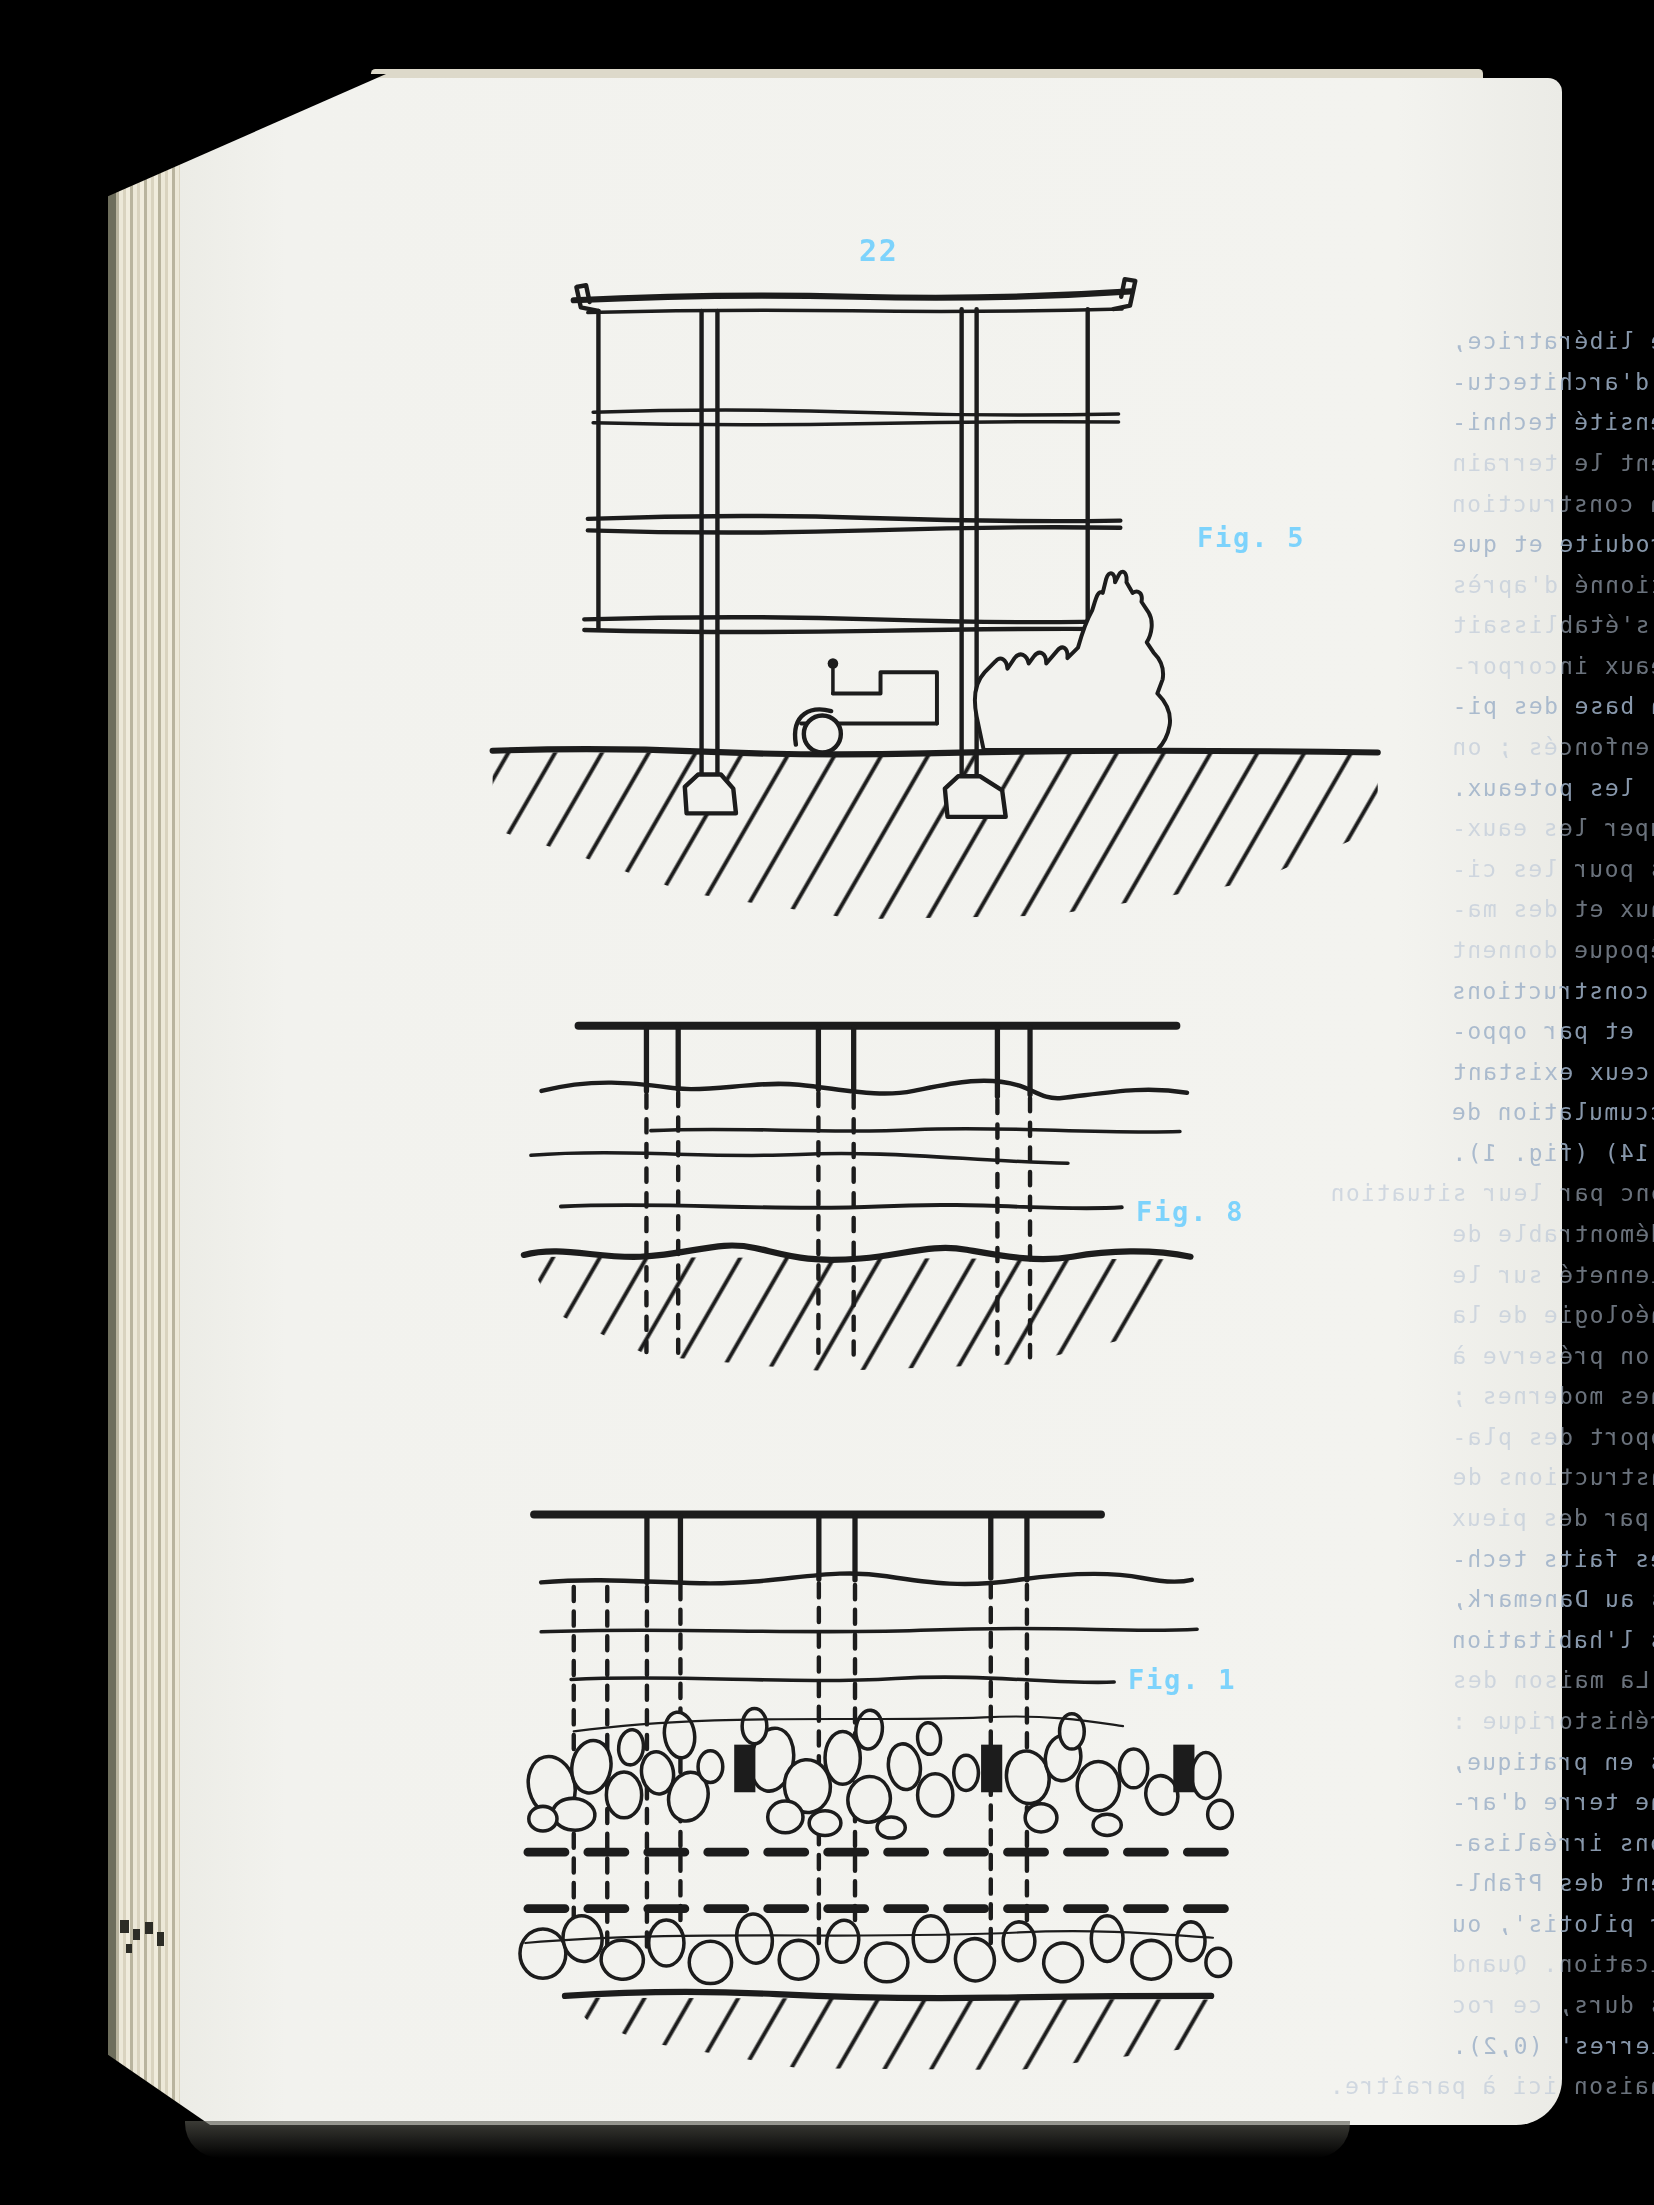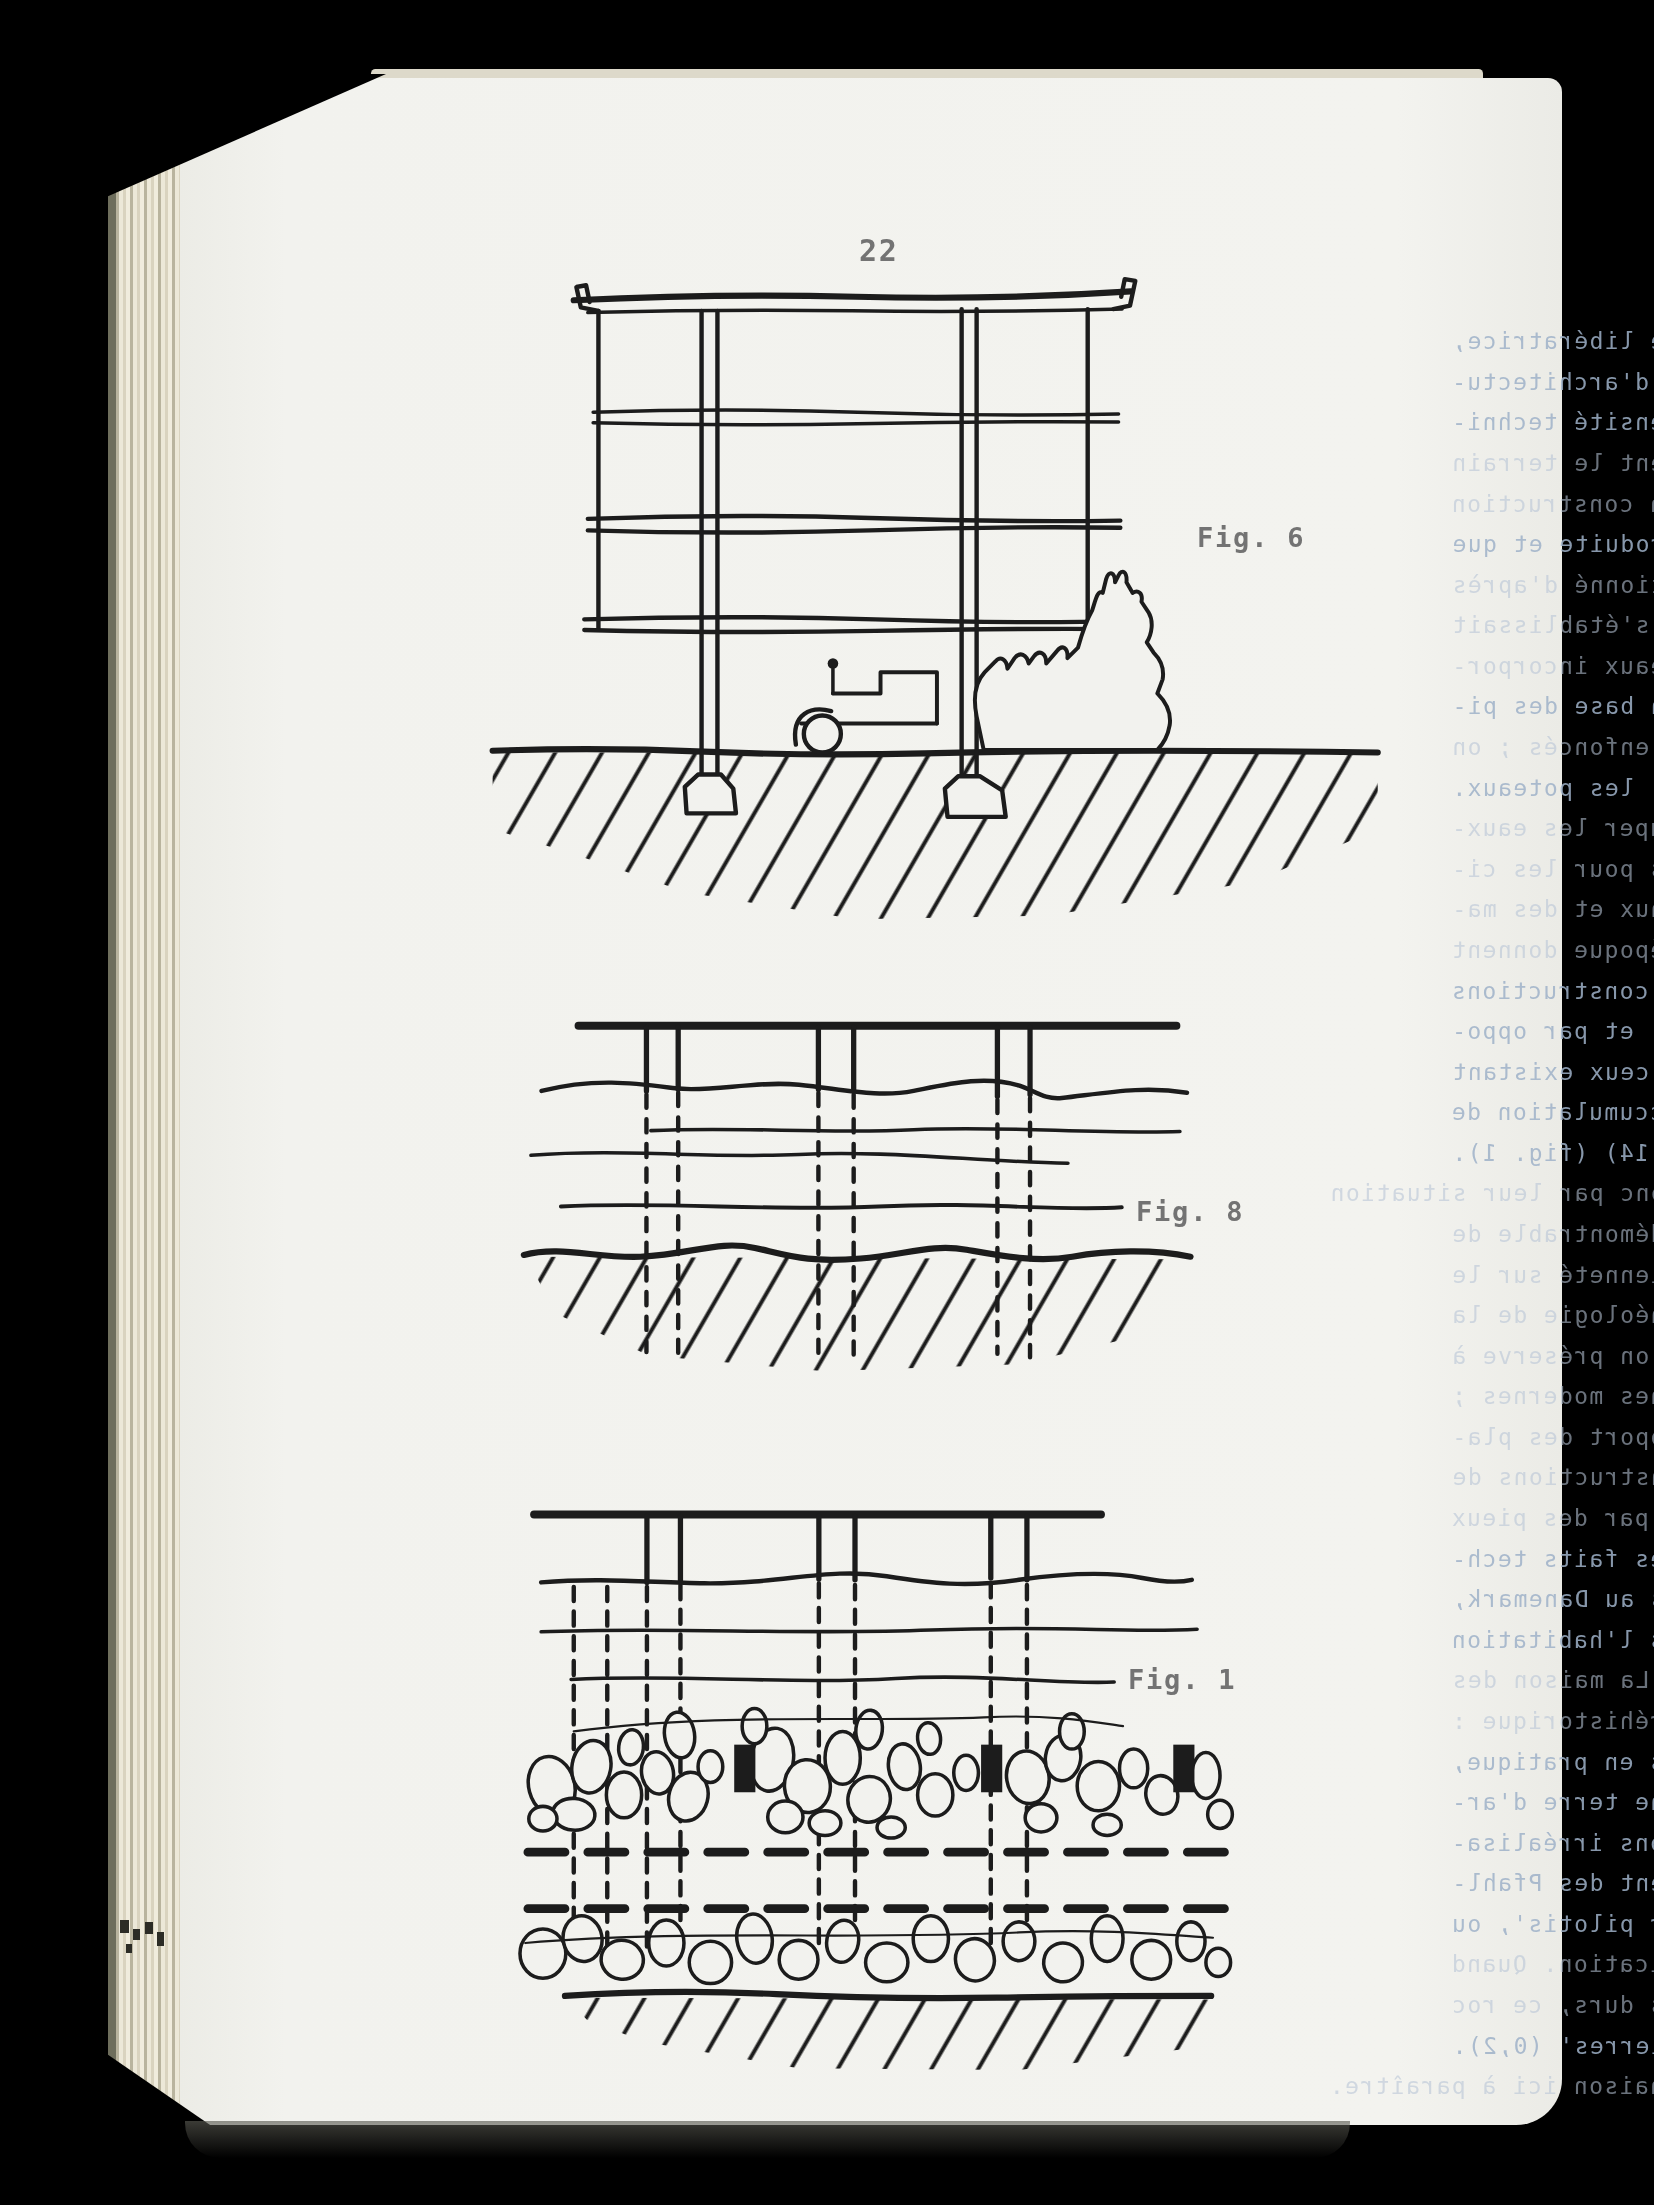--- a/index.html
+++ b/index.html
@@ -13,21 +13,21 @@
     background:linear-gradient(90deg,#ecece6 0,#f2f2ee 106px,#f3f3ef 1217px,#ebebe6 100%);
     border-radius:5.3px 14px 46px 23px;}
   #page-top-underlay{position:absolute;left:371px;top:69px;width:1112px;height:14px;background:#ddd9ca;border-radius:4.4px;}
   #corner-cut-tl{position:absolute;left:104px;top:74px;width:282px;height:124px;background:#000;
     clip-path:polygon(0 100%,0 0,100% 0);}
   #corner-cut-bl{position:absolute;left:104px;top:2052px;width:141px;height:97px;background:#000;
     clip-path:polygon(0 0,100% 100%,0 100%);}
   #bottom-shadow{position:absolute;left:185px;top:2121px;width:1165px;height:37px;
     background:linear-gradient(180deg,rgba(90,90,82,.65),rgba(0,0,0,0));border-radius:0 0 35px 35px;}
   
-  .ink{position:absolute;color:#737373;font-weight:700;letter-spacing:1.8px;z-index:6;}
+  .ink{position:absolute;color:#7dd3fc;font-weight:700;letter-spacing:1.8px;z-index:6;}
   #page-number{font-size:30px;}
   .fig-label{font-size:27px;}
   
   .bleed{position:absolute;right:203px;white-space:nowrap;font-size:23px;letter-spacing:1.4px;
     color:#b7c4d6;opacity:.58;transform:scaleX(-1);transform-origin:100% 50%;z-index:2;}
   .bleed.dark{color:#9fb2c9;opacity:.85;}
   .bleed.ind{right:325px;}
   
   svg.fig{position:absolute;z-index:4;overflow:visible;}
   .st{stroke:#1c1c1c;fill:none;stroke-linecap:round;stroke-linejoin:round;}
@@ -41,21 +41,21 @@
 
   <div id="edge-stack"></div>
   <div id="page-top-underlay"></div>
   <div id="page"></div>
   <div id="corner-cut-tl"></div>
   <div id="corner-cut-bl"></div>
   <div id="bottom-shadow"></div>
 
   <div id="page-number" class="ink" style="left:859px;top:233px;">22</div>
 
-  <div class="fig-label ink" style="left:1197px;top:522px;">Fig. 6</div>
+  <div class="fig-label ink" style="left:1197px;top:522px;">Fig. 5</div>
   <div class="fig-label ink" style="left:1136px;top:1196px;">Fig. 8</div>
   <div class="fig-label ink" style="left:1128px;top:1664px;">Fig. 1</div>
 
   <div id="bleed-container">
       <div class="bleed dark" style="top: 328px;">la construction sur pilotis, voilà la grande réponse libératrice,</div>
       <div class="bleed dark" style="top: 369px;">vers laquelle ont convergé les grandes époques d'architectu-</div>
       <div class="bleed dark" style="top: 409px;">re ; des procédés apparentés, il faut bien considérer la densité techni-</div>
       <div class="bleed" style="top: 450px;">que des habitations, maisons, garages de chantier, portent le terrain</div>
       <div class="bleed" style="top: 491px;">semblable d'un mouvement de rotation de la construction</div>
       <div class="bleed dark" style="top: 531px;">de rotation de la construction ne s'est jamais produite et que</div>

